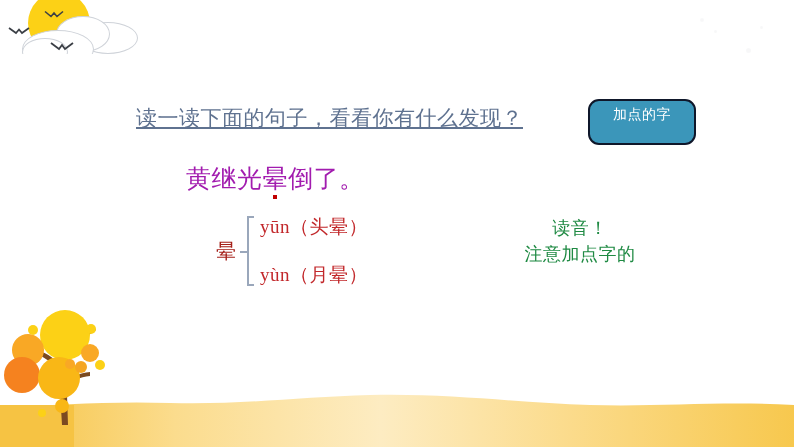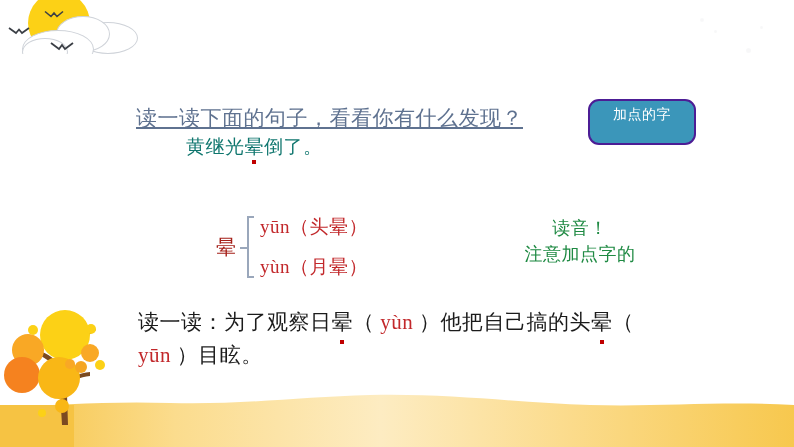--- a/index.html
+++ b/index.html
@@ -113,24 +113,24 @@
     line-height: 1.2;
     color: #5f7290;
     letter-spacing: 0.5px;
     white-space: nowrap;
     text-decoration: underline;
   }
 
   .line-sentence {
     position: absolute;
     left: 186px;
-    top: 136px;
-    font-size: 19px;
+    top: 164px;
+    font-size: 25px;
     line-height: 1.2;
-    color: #0f766e;
+    color: #a21caf;
     letter-spacing: 0.5px;
     white-space: nowrap;
   }
 
   .dotted {
     position: relative;
     display: inline-block;
   }
   .dotted::after {
     content: "";
@@ -146,21 +146,21 @@
   
   .badge {
     position: absolute;
     left: 588px;
     top: 99px;
     width: 108px;
     min-height: 46px;
     box-sizing: border-box;
     padding: 5px 6px 6px 6px;
     background: #3b96ba;
-    border: 2px solid #4c1d95;
+    border: 2px solid #0f172a;
     border-radius: 11px;
     color: #ffffff;
     font-size: 14px;
     line-height: 1.35;
     text-align: center;
     letter-spacing: 0.5px;
   }
 
   
   .pinyin-block {
@@ -197,21 +197,21 @@
     background: #9aa7bb;
   }
   .bracket-tick.t-top { top: 2px; }
   .bracket-tick.t-mid { top: 50%; left: -3px; width: 8px; }
   .bracket-tick.t-bot { bottom: 2px; }
 
   .pinyin-rows {
     display: flex;
     flex-direction: column;
     justify-content: center;
-    gap: 14px;
+    gap: 22px;
   }
   .pinyin-row {
     font-size: 19px;
     color: #c2282b;
     letter-spacing: 0.5px;
     white-space: nowrap;
   }
   .pinyin-syl {
     font-family: "Liberation Serif", "DejaVu Serif", serif;
   }
@@ -351,18 +351,15 @@
           <span class="pinyin-syl">yùn</span><span>（月晕）</span>
         </div>
       </div>
     </div>
 
     <div class="green-note">
       <div>读音！</div>
       <div>注意加点字的</div>
     </div>
 
-    <div class="read-block">
-      <span>读一读：</span><span>为了观察日</span><span class="dotted">晕</span><span>（</span><span class="red-pinyin"> yùn </span><span>）</span><span>他把自己搞的头</span><span class="dotted">晕</span><span>（</span><span class="red-pinyin"> yūn </span><span>）</span><span>目眩。</span>
-    </div>
 
   </div>
 </div>
 
 </body></html>

